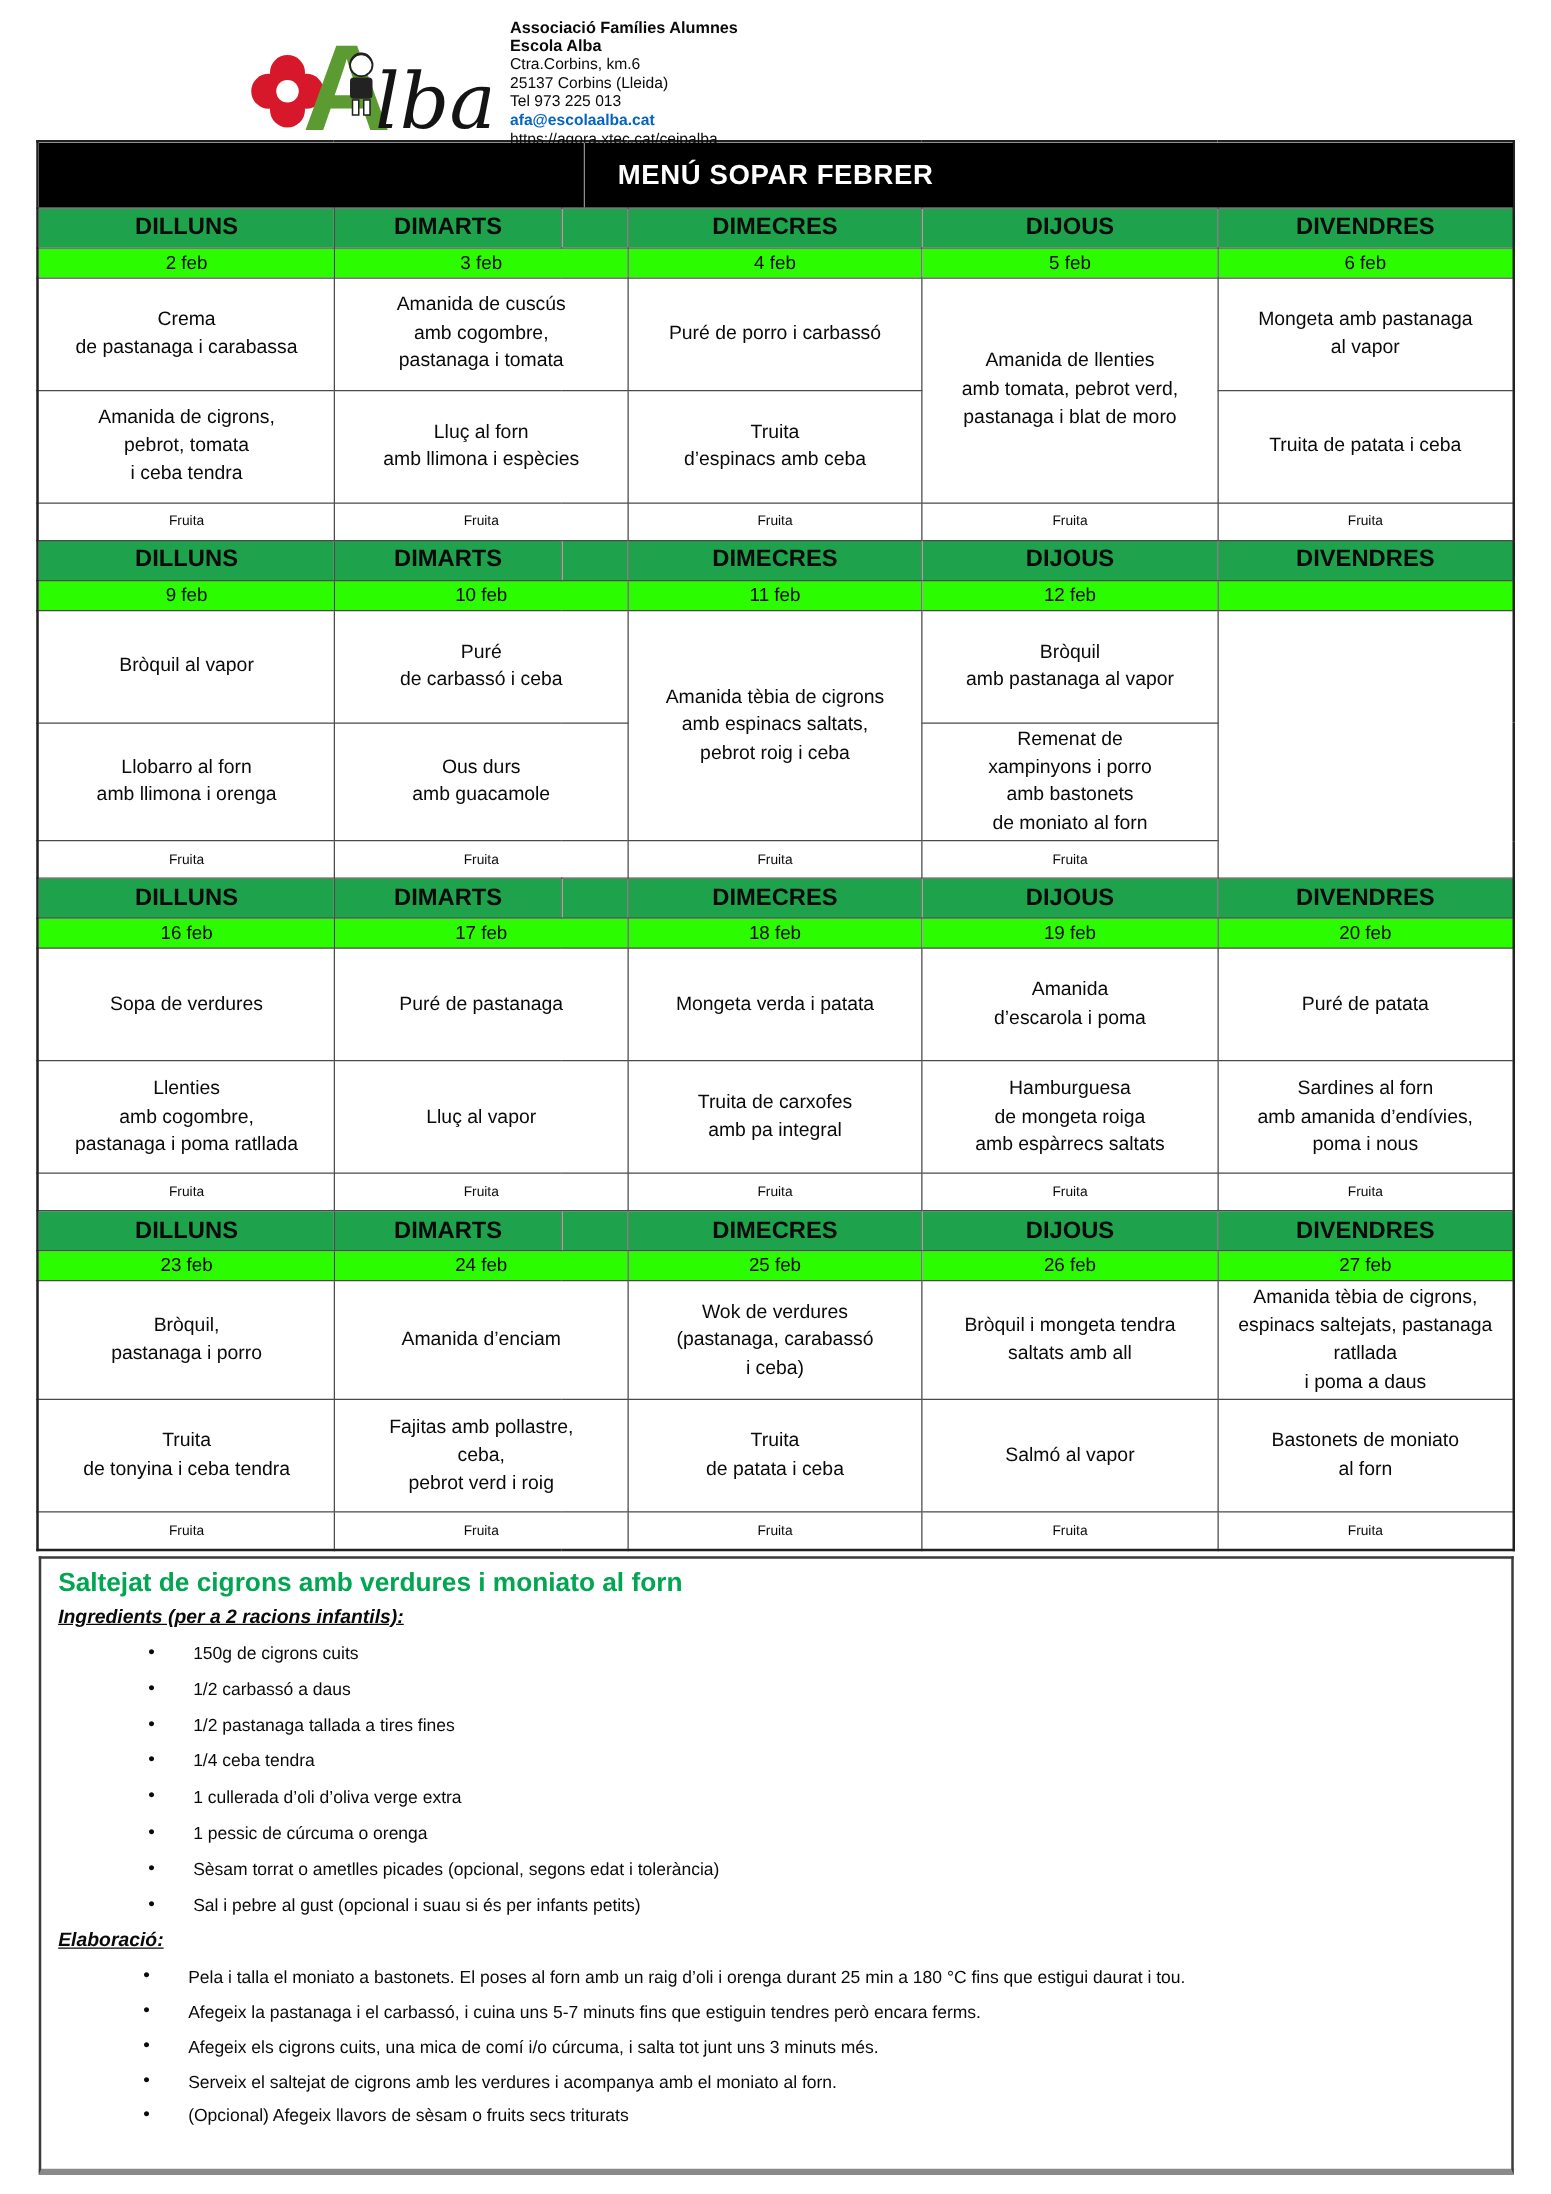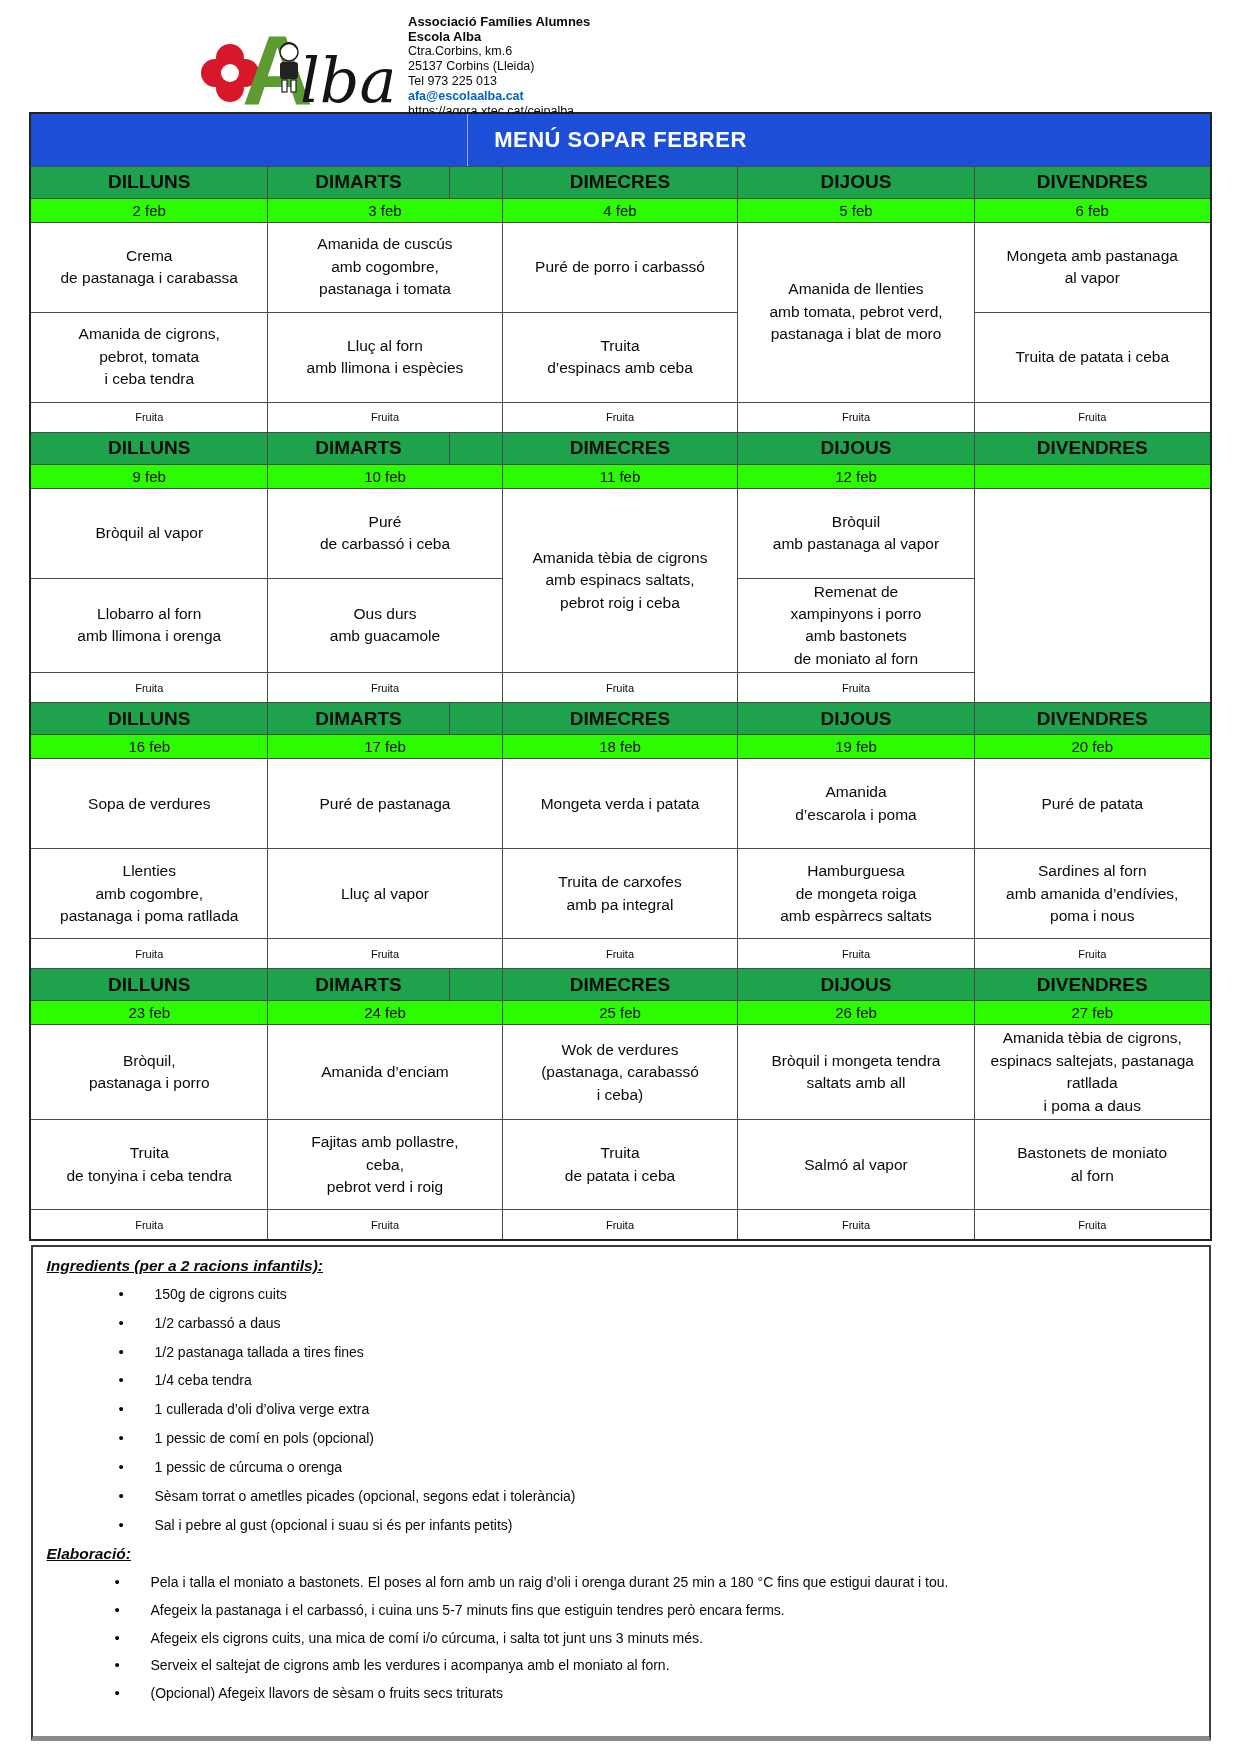--- a/index.html
+++ b/index.html
@@ -21,21 +21,21 @@
 
   
   table.menu { width:1180px; margin:0 auto; border-collapse:collapse; table-layout:fixed; border:2px solid #222; }
   table.menu td {
     border:1px solid #4a4a4a;
     text-align:center; vertical-align:middle;
     padding:2px 6px;
     white-space:pre-line;
     overflow:hidden;
   }
-  tr.banner td { background:#1d4ed8; color:#ffffff; font-weight:bold; font-size:22px; height:53px; position:relative; letter-spacing:.5px; }
+  tr.banner td { background:#000000; color:#ffffff; font-weight:bold; font-size:22px; height:53px; position:relative; letter-spacing:.5px; }
   tr.banner .seam { position:absolute; left:436px; top:0; bottom:0; width:1px; background:rgba(255,255,255,.55); }
   tr.dayhdr td { background:#1FA24C; color:#0b0b0b; font-weight:bold; font-size:19px; height:32px; }
   tr.daterow td { background:#2BFC00; font-size:15px; height:24px; }
   tr.course td { font-size:15.5px; line-height:1.45; }
   tr.c1 td { height:90px; }
   tr.c2 td { height:90px; }
   tr.fruit td { font-size:11px; height:30px; }
   td.sm { font-size:13.5px; line-height:1.35; }
 
   
@@ -287,28 +287,28 @@
     <td>Fruita</td>
     <td colspan="2">Fruita</td>
     <td>Fruita</td>
     <td>Fruita</td>
     <td>Fruita</td>
   </tr>
 </tbody>
   </table>
 
 <div class="recipe">
+  <h2>Saltejat de cigrons amb verdures i moniato al forn</h2>
   <h3>Ingredients (per a 2 racions infantils):</h3>
   <ul>
     <li>150g de cigrons cuits</li>
     <li>1/2 carbassó a daus</li>
     <li>1/2 pastanaga tallada a tires fines</li>
     <li>1/4 ceba tendra</li>
     <li>1 cullerada d’oli d’oliva verge extra</li>
-    <li>1 pessic de comí en pols (opcional)</li>
     <li>1 pessic de cúrcuma o orenga</li>
     <li>Sèsam torrat o ametlles picades (opcional, segons edat i tolerància)</li>
     <li>Sal i pebre al gust (opcional i suau si és per infants petits)</li>
   </ul>
   <h3>Elaboració:</h3>
   <ul class="steps">
     <li>Pela i talla el moniato a bastonets. El poses al forn amb un raig d’oli i orenga durant 25 min a 180 °C fins que estigui daurat i tou.</li>
     <li>Afegeix la pastanaga i el carbassó, i cuina uns 5-7 minuts fins que estiguin tendres però encara ferms.</li>
     <li>Afegeix els cigrons cuits, una mica de comí i/o cúrcuma, i salta tot junt uns 3 minuts més.</li>
     <li>Serveix el saltejat de cigrons amb les verdures i acompanya amb el moniato al forn.</li>

